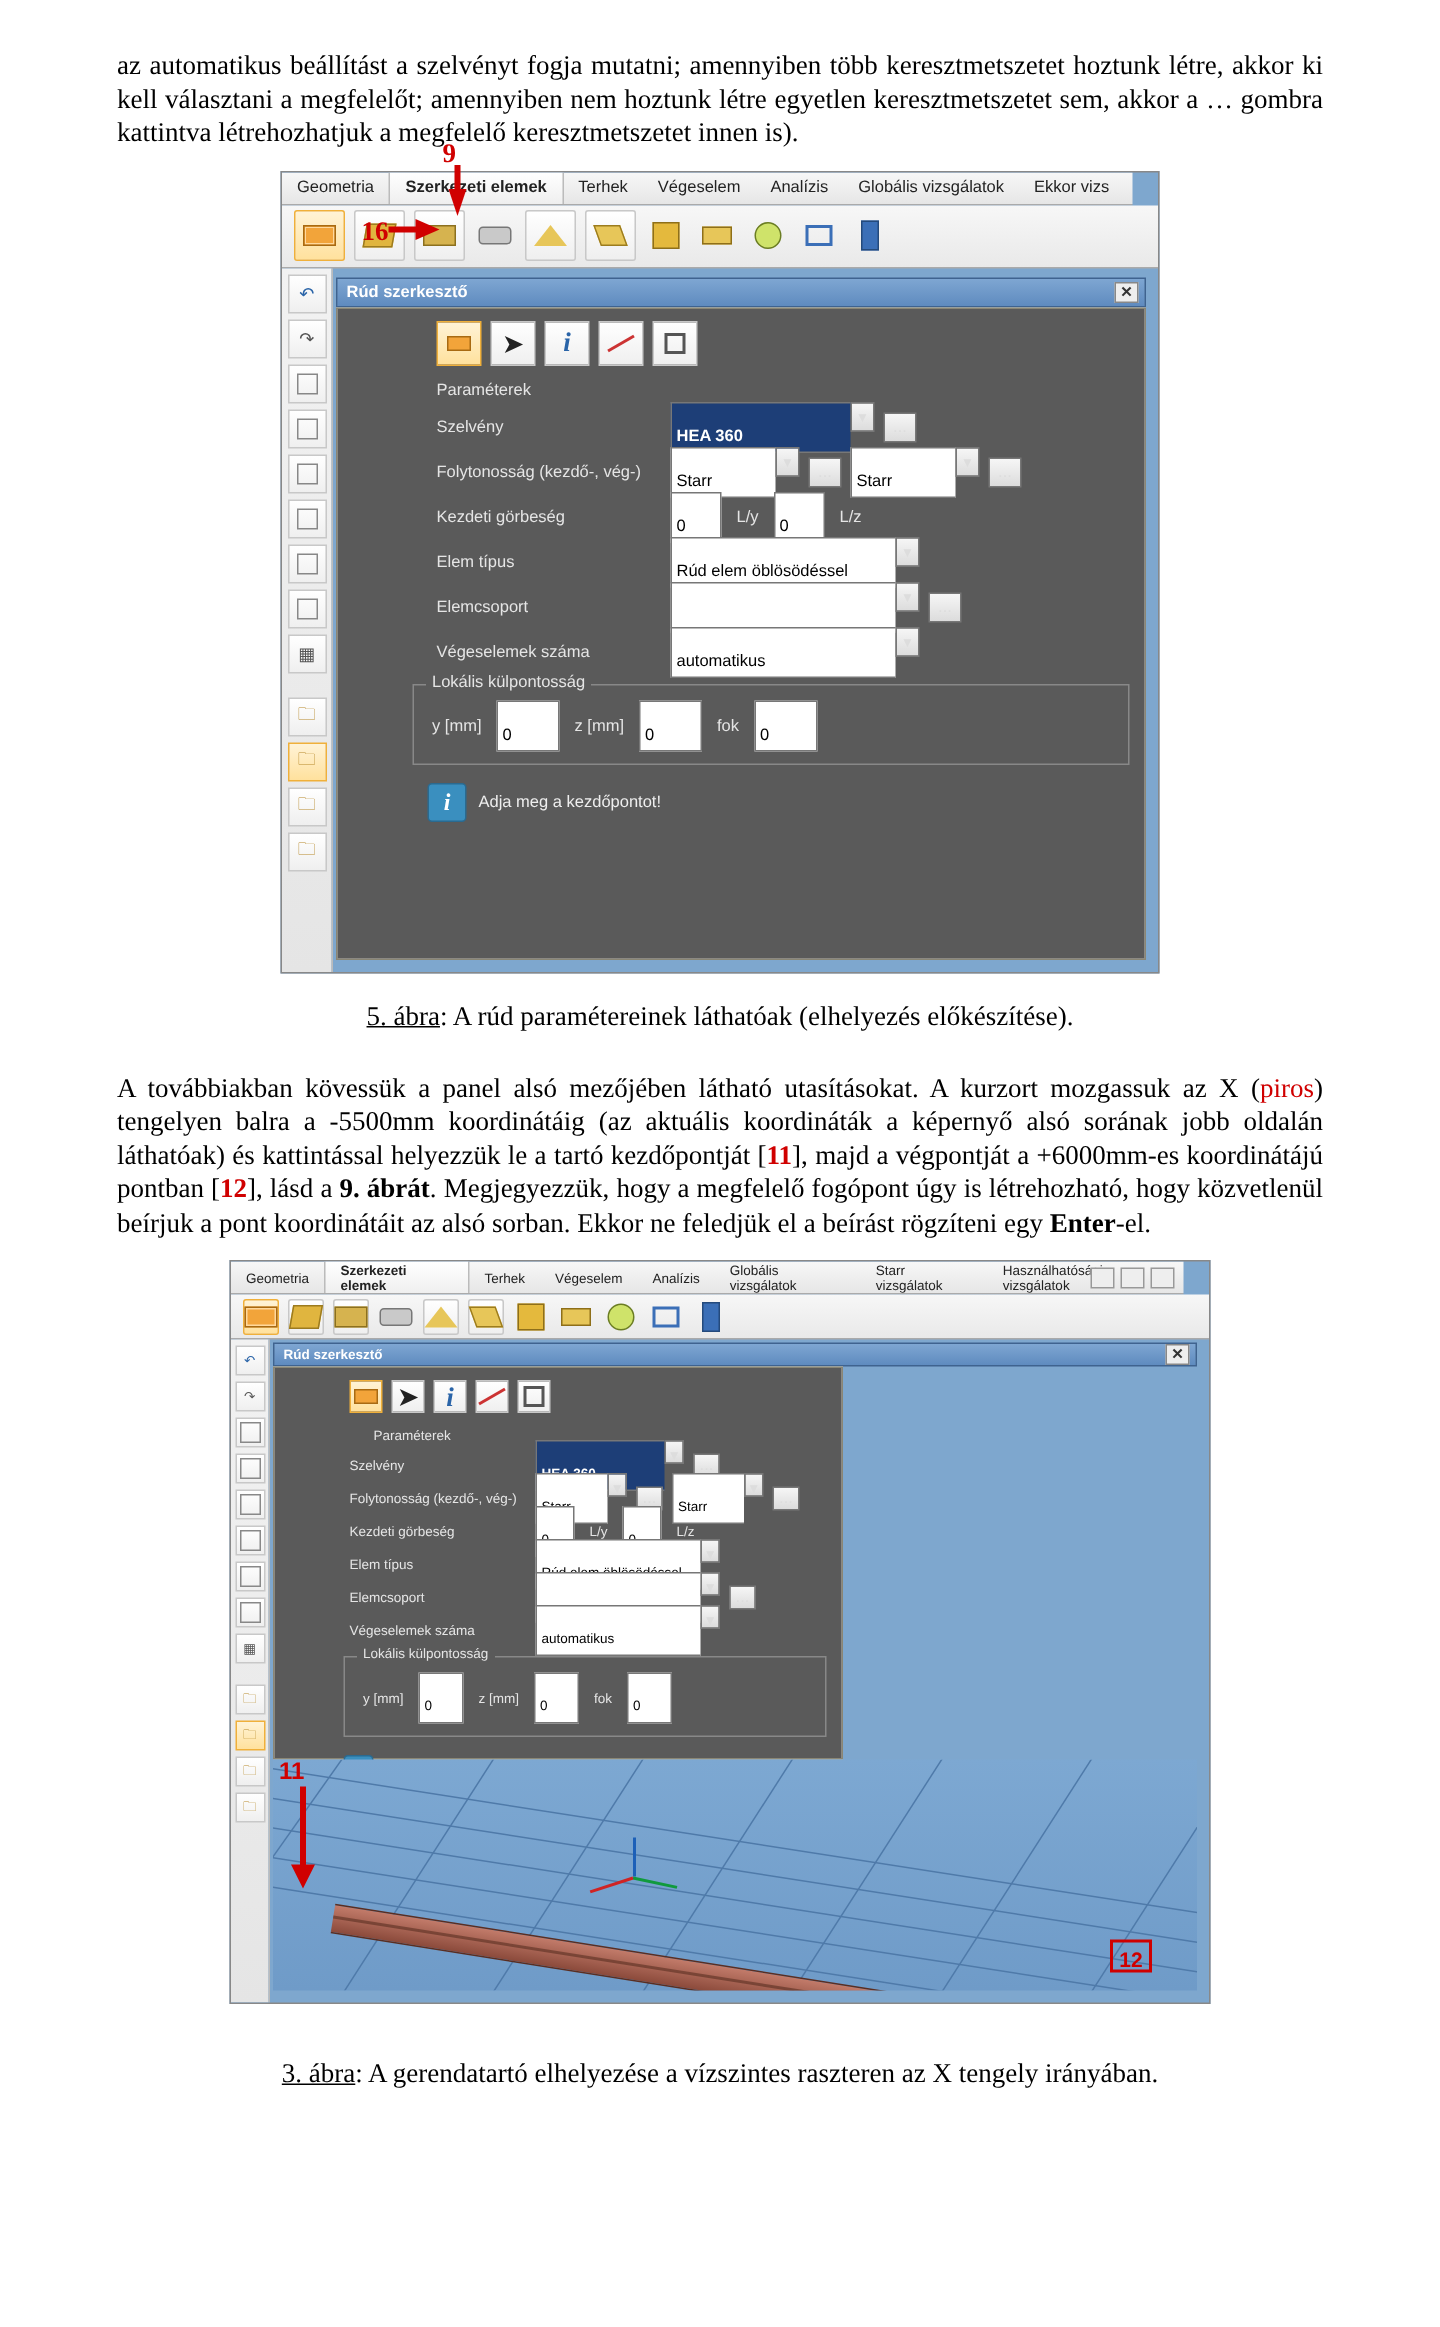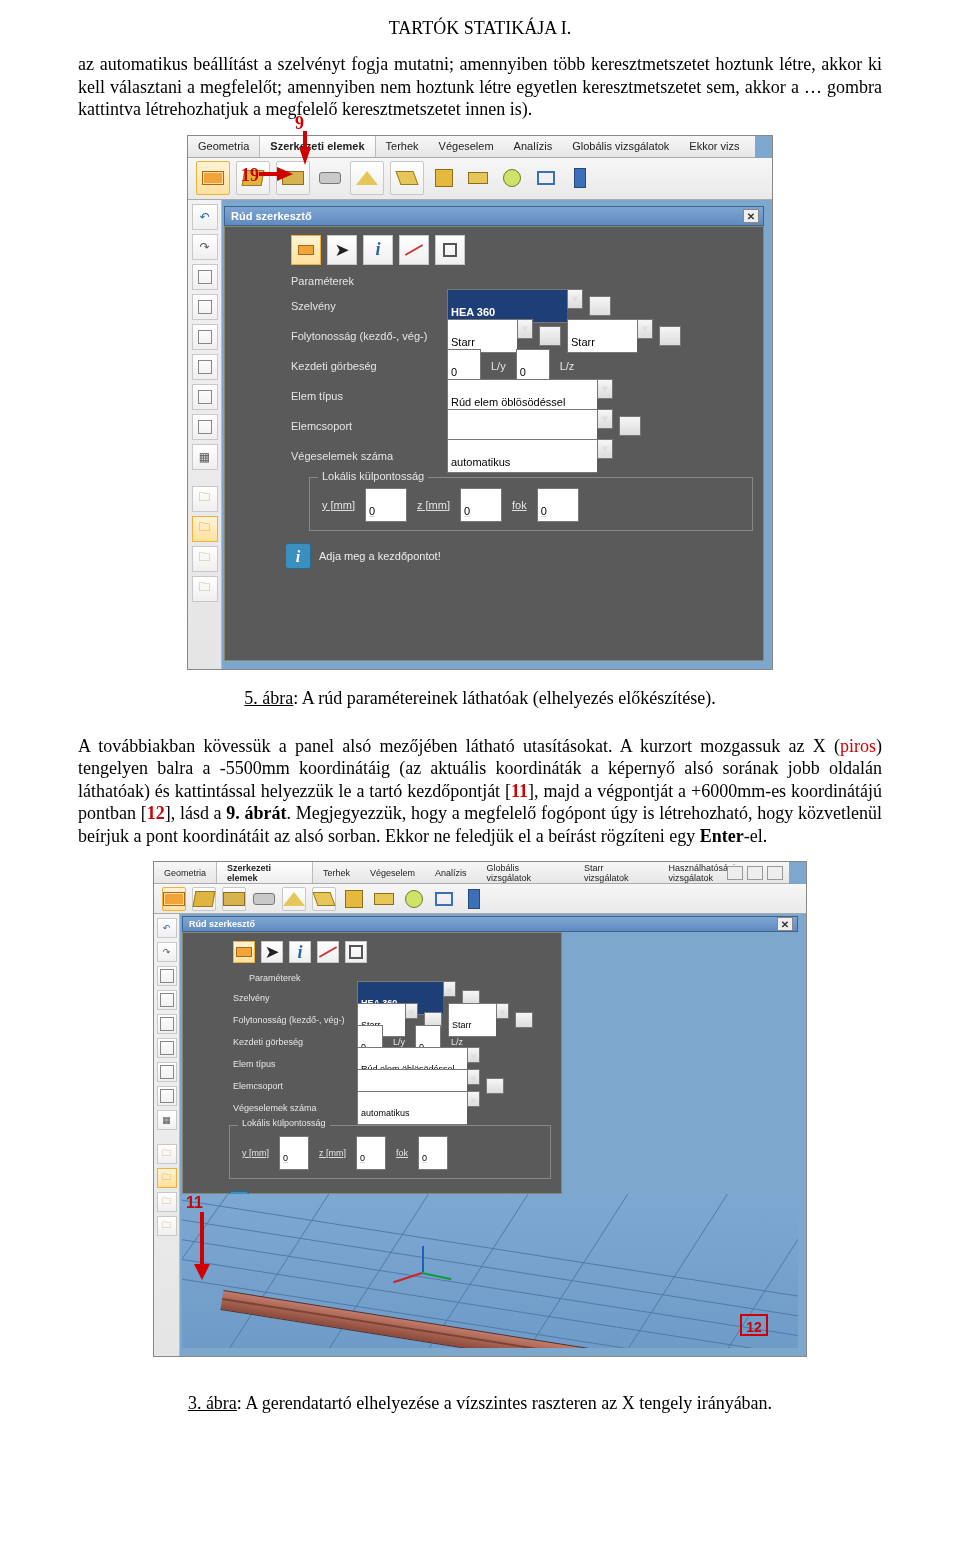--- a/index.html
+++ b/index.html
@@ -114,21 +114,21 @@
   .form { padding:0 6px 0 56px; }
   .row { display:flex; align-items:center; height:30px; gap:6px; }
   .lbl { width:150px; color:#e5e5e5; }
   .inp { height:18px; background:#fff; border:1px solid #777; font-size:11px; padding:16px 3px; color:#000;}
   .inp.section{background:#1d3e77;color:#fff;font-weight:bold;width:120px;}
   .combo { display:inline-flex; }
   .combo .inp{border-right:none;}
   .combo .btn{width:16px;height:20px;background:linear-gradient(#f6f6f6,#dcdcdc);border:1px solid #777;font-size:9px;text-align:center;line-height:18px;}
   .dots{width:22px;height:20px;background:linear-gradient(#f6f6f6,#dcdcdc);border:1px solid #777;font-size:11px;text-align:center;line-height:18px;}
   .units{color:#e5e5e5;font-size:11px;padding:0 4px;}
-  .group{border:1px solid #888; margin:6px 0 0 74px; padding:10px 8px 8px 8px; position:relative;text-decoration:underline;}
+  .group{border:1px solid #888; margin:6px 0 0 40px; padding:10px 8px 8px 8px; position:relative;}
   .group .legend{position:absolute;top:-8px;left:8px;background:#5a5a5a;padding:0 4px;color:#e5e5e5;font-size:11px;}
   .info-row{display:flex;align-items:center;gap:8px;margin:12px 0 0 50px;}
   .info-ico{width:26px;height:26px;background:#3a8fbf;border:1px solid #2a6a90;border-radius:3px;color:#fff;font-family:Georgia,serif;font-style:italic;font-weight:bold;text-align:center;line-height:26px;font-size:16px;}
   .info-txt{color:#eee;}
 
   
   .shot2-wrap { position:relative; width:654px; margin:8px auto 0 auto; }
   .shot2 { width:654px; height:496px; background:#7ea7ce; border:1px solid #888; position:relative; overflow:hidden; font-family:Tahoma,Arial,sans-serif;}
   .shot2 .ribbon{font-size:9px;}
   .shot2 .toolbar{height:30px;}
@@ -176,29 +176,28 @@
   .arrowv11{position:absolute;left:38px;top:350px;z-index:60;}
   .m12box{position:absolute;right:38px;top:452px;border:2px solid #d00000;width:28px;height:22px;color:#d00000;font-weight:bold;font-size:14px;text-align:center;line-height:22px;z-index:60;}
 
   .ribbon-right{position:absolute;right:6px;top:0;height:22px;display:flex;align-items:center;gap:4px;}
   .ribbon-right .mini{width:16px;height:14px;border:1px solid #999;background:#eee;}
 </style>
 </head>
 <body>
 
 <div class="header">
-  <div class="title">TARTÓK STATIKÁJA I.</div>
 </div>
 
 <p class="para">az automatikus beállítást a szelvényt fogja mutatni; amennyiben több keresztmetszetet hoztunk létre, akkor ki kell választani a megfelelőt; amennyiben nem hoztunk létre egyetlen keresztmetszetet sem, akkor a … gombra kattintva létrehozhatjuk a megfelelő keresztmetszetet innen is).</p>
 
 <div class="shot1-wrap">
   <span class="marker" style="left:108px;top:-22px;">9</span>
   <span class="arrow-down" style="left:112px;top:12px;"></span>
-  <span class="marker" style="left:54px;top:30px;">19</span>
+  <span class="marker" style="left:54px;top:30px;">16</span>
   <span class="arrow-right" style="left:72px;top:32px;">
       <span class="shaft"></span>
       <span class="head"></span>
     </span>
 
   <div class="shot1">
     <div class="ribbon">
       <div class="tab">Geometria</div>
       <div class="tab active">Szerkezeti elemek</div>
       <div class="tab">Terhek</div>

